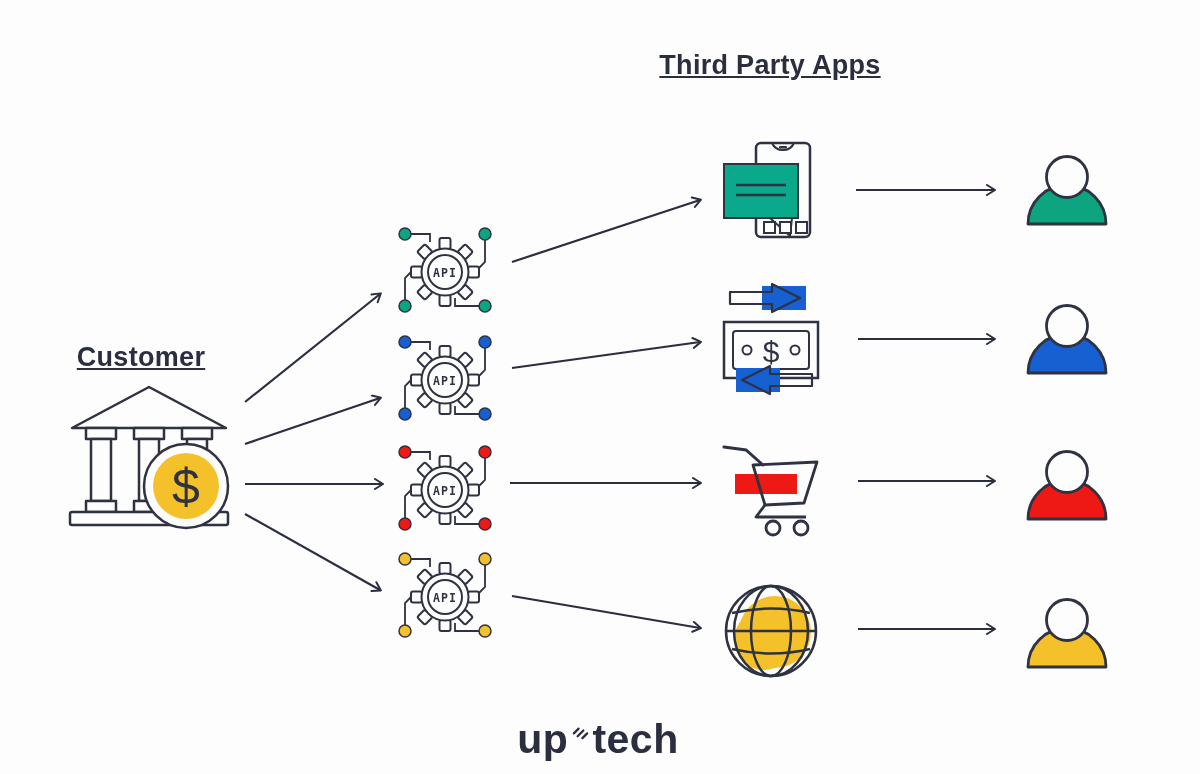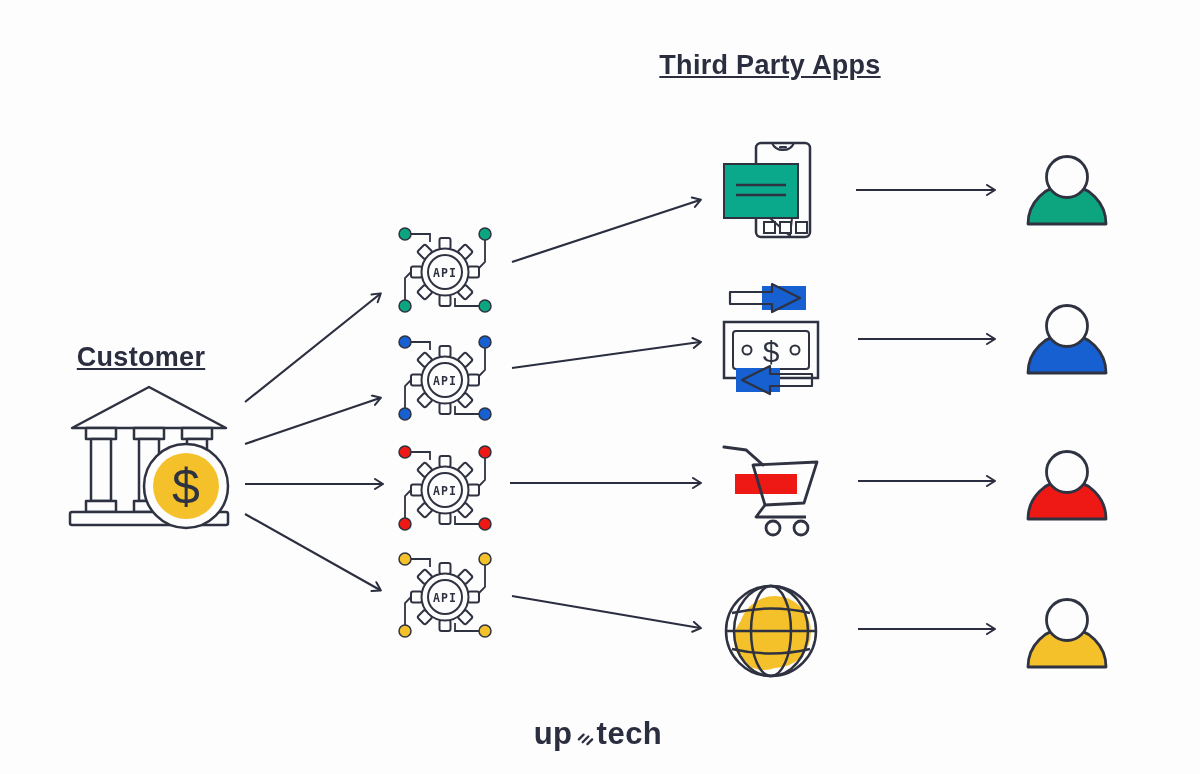--- a/index.html
+++ b/index.html
@@ -1,20 +1,20 @@
 <!DOCTYPE html>
 <html><head>
 <meta charset="utf-8">
 <style>
   html,body{margin:0;padding:0;}
   body{font-family:"Liberation Sans",sans-serif;background:#ffffff;}
   .canvas{position:relative;width:1200px;height:774px;background:#fdfdfe;overflow:hidden;}
   .abs{position:absolute;}
   .heading{font-weight:700;color:#2b2e3f;font-size:27px;line-height:38px;text-align:center;letter-spacing:.3px;text-decoration:underline;}
-  .logo{display:flex;align-items:center;justify-content:center;font-weight:700;color:#2b2e3f;font-size:31px;letter-spacing:.5px;}
+  .logo{display:flex;justify-content:center;font-weight:700;color:#2b2e3f;font-size:41px;letter-spacing:.5px;}
   .logo .mark{margin:6px 2px 0 3px;}
   svg{display:block;}
   text{font-family:"Liberation Sans",sans-serif;}
   .api-text{font-family:"DejaVu Sans Mono",monospace;font-weight:700;}
 </style>
 </head>
 <body>
 
 <div class="canvas">
 

